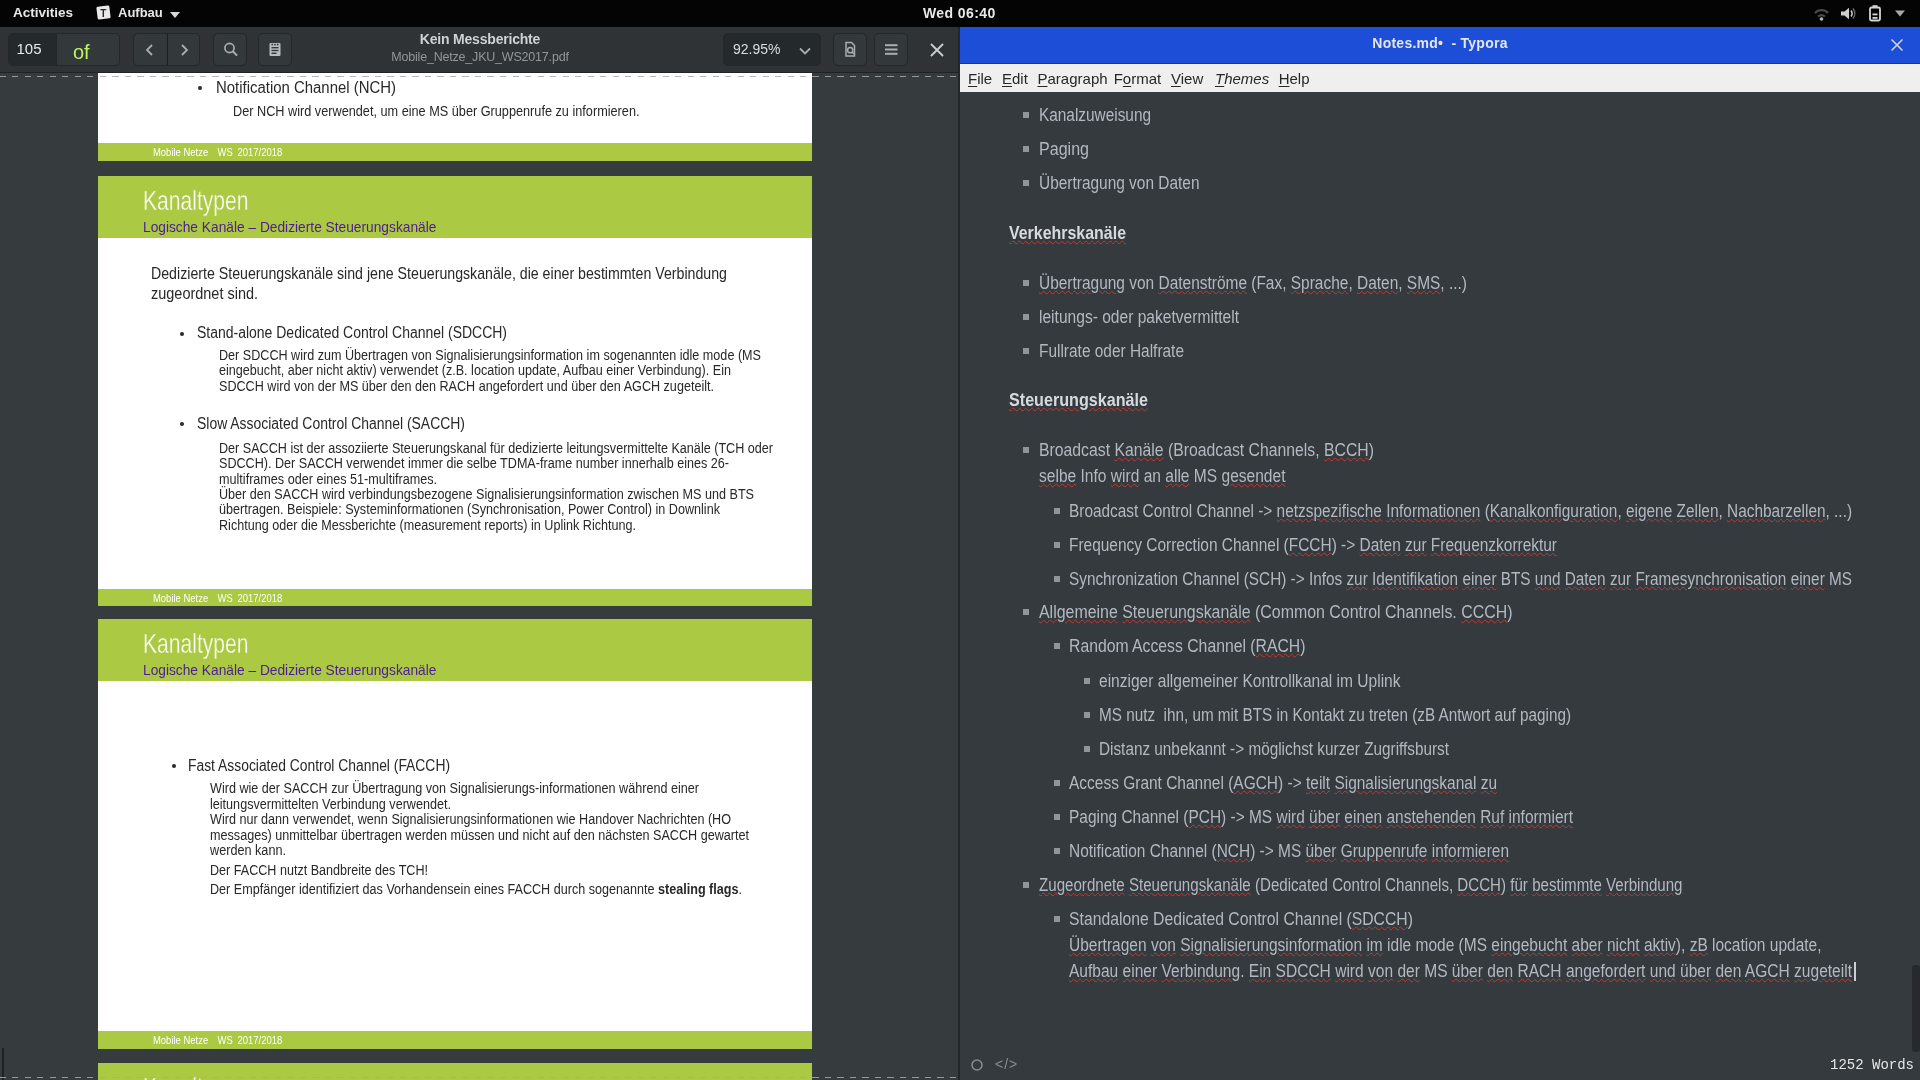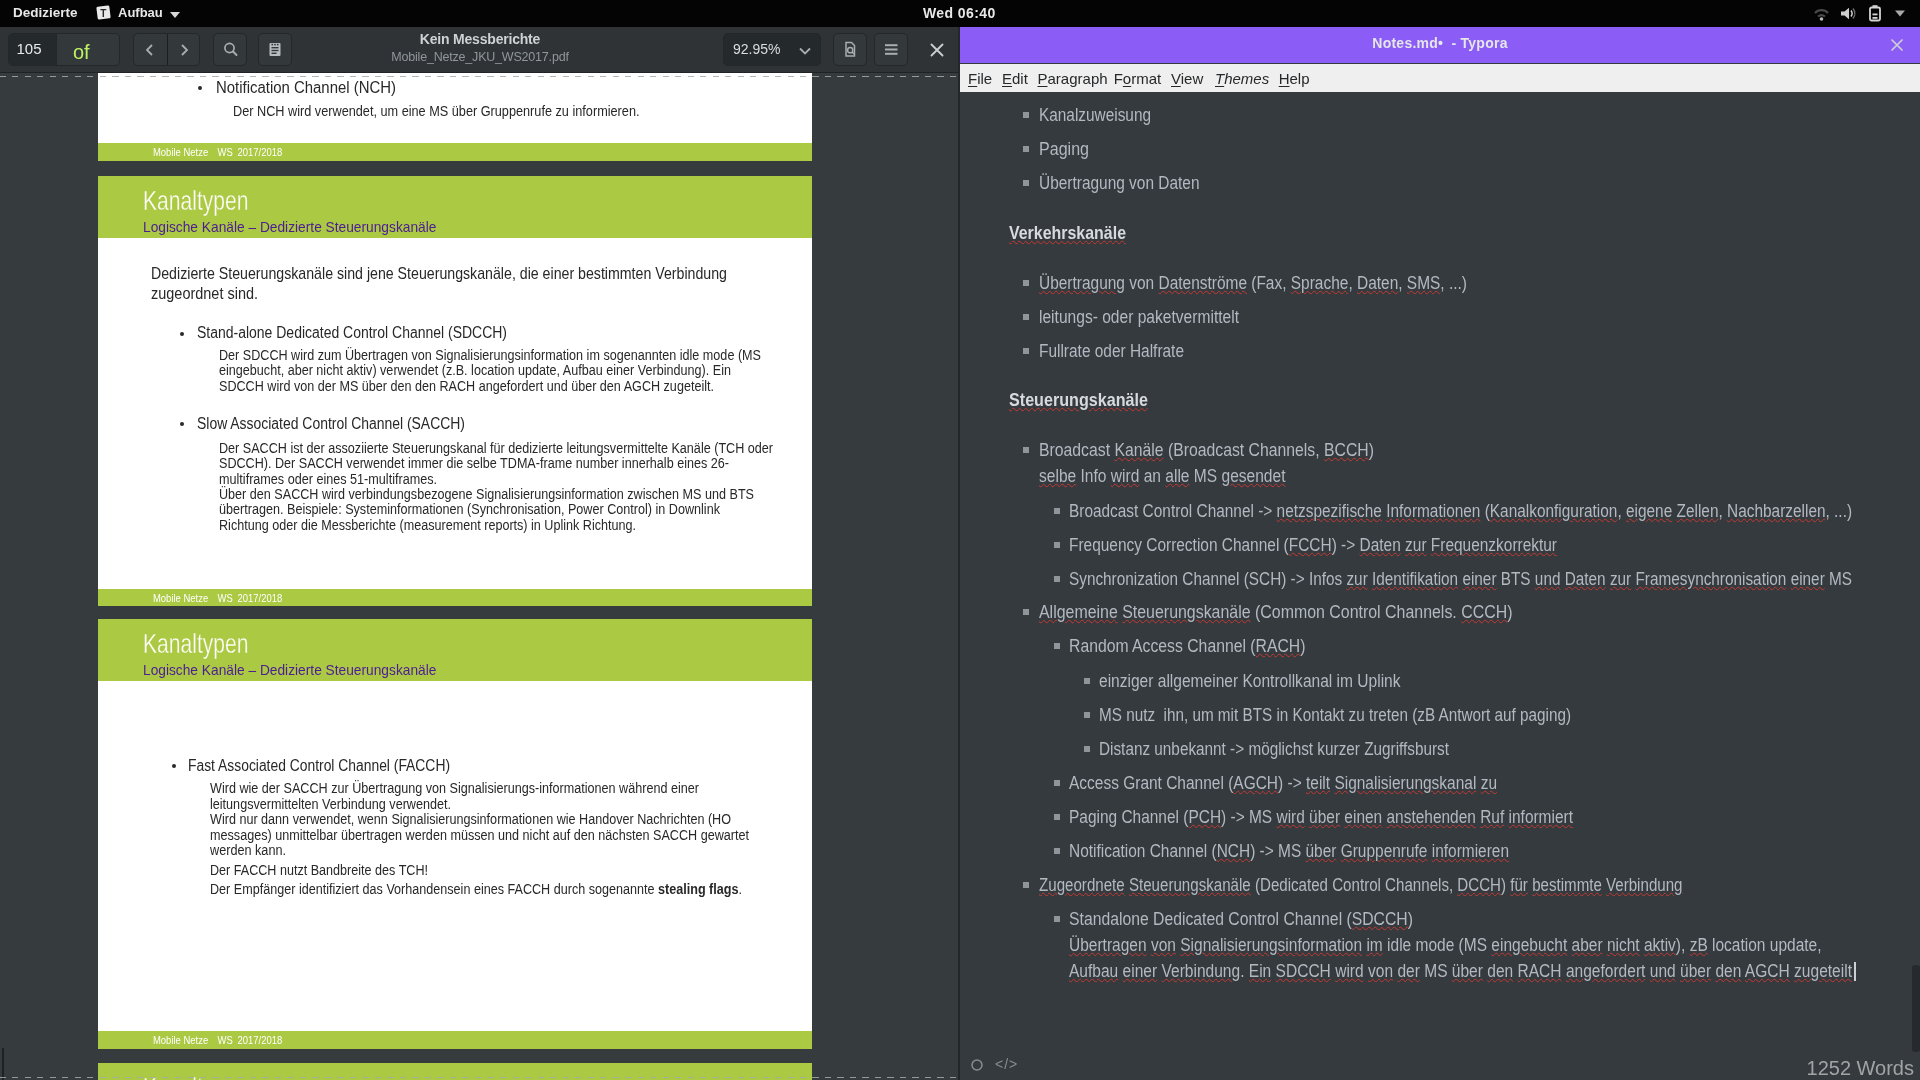--- a/index.html
+++ b/index.html
@@ -29,36 +29,36 @@
   .ssub   { position:absolute; left:45px; top:42px; font-size:15px; color:#4c1d95; }
   .sx { display:inline-block; transform-origin:0 0; white-space:pre; }
   .sline { position:absolute; color:#282828; white-space:pre; transform-origin:0 50%; }
   .dot { position:absolute; width:4px; height:4px; border-radius:50%; background:#2a2a2a; }
 
   
   .dashh { position:absolute; left:0; width:958px; height:1.6px; background:repeating-linear-gradient(90deg, rgba(165,170,170,0.85) 0 6px, rgba(0,0,0,0) 6px 12.5px); }
 
   
   #ty { position:absolute; left:960px; top:27px; width:960px; height:1053px; background:#353a3f; }
-  #tytitle { position:absolute; left:0; top:0; width:960px; height:36px; background:#8b5cf6; }
+  #tytitle { position:absolute; left:0; top:0; width:960px; height:36px; background:#1d4ed8; }
   #tytitle .t { position:absolute; left:0; top:8px; width:960px; text-align:center; color:#e4e6e8; font-size:14px; letter-spacing:0.25px; font-weight:700; }
   #tymenu { position:absolute; left:0; top:37px; width:960px; height:28px; background:#efefef; }
   #tymenu span { position:absolute; top:6px; font-size:15px; color:#26282a; }
   #tymenu u { text-decoration:underline; text-underline-offset:2px; }
   .ln { position:absolute; font-size:17.5px; line-height:26px; color:#b3b9c0; white-space:pre; transform-origin:0 50%; }
   .hd { position:absolute; font-size:18.5px; line-height:26px; font-weight:700; color:#d6dade; white-space:pre; transform-origin:0 50%; }
   .sp { text-decoration:underline; text-decoration-style:wavy; text-decoration-color:#c63a31; text-decoration-thickness:1px; text-underline-offset:1px; }
   .bu { position:absolute; width:6px; height:6px; background:#8e959b; }
   #tystatus { position:absolute; left:0; top:1026px; width:960px; height:27px; }
 </style>
 </head>
 <body>
 
 <div id="topbar">
-  <span class="t" style="left:13px; font-size:13.5px;">Dedizierte</span>
+  <span class="t" style="left:13px; font-size:13.5px;">Activities</span>
   <svg width="18" height="18" style="position:absolute; left:95px; top:4px;">
     <rect x="2" y="2" width="13" height="13" rx="1.5" fill="#e9e9e9" transform="rotate(-7 8.5 8.5)"></rect>
     <text x="8.2" y="12.8" font-size="10" font-weight="bold" fill="#2a2a2a" text-anchor="middle" font-family="Liberation Sans">T</text>
   </svg>
   <span class="t" style="left:118px; font-size:13px;">Aufbau</span>
   <svg width="10" height="8" style="position:absolute; left:170px; top:11px;">
       <path d="M0 1 L5 7 L10 1 Z" fill="#d8d8d8"></path>
     </svg>
   <span class="t" style="left:923px; font-size:14px; letter-spacing:0.4px;">Wed 06:40</span>
   <svg width="17" height="14" style="position:absolute; left:1813px; top:7px;">
@@ -275,16 +275,16 @@
     <div class="ln" style="left: 108.5px; top: 878.5px; transform: scaleX(0.8998);">Standalone Dedicated Control Channel (<span class="sp">SDCCH</span>)</div>
     <div class="ln" style="left: 108.5px; top: 904.5px; transform: scaleX(0.886);"><span class="sp">Übertragen</span> <span class="sp">von</span> <span class="sp">Signalisierungsinformation</span> <span class="sp">im</span> idle mode (MS <span class="sp">eingebucht</span> <span class="sp">aber</span> <span class="sp">nicht</span> <span class="sp">aktiv</span>), <span class="sp">zB</span> location update,</div>
     <div class="ln" style="left: 108.5px; top: 930.5px; transform: scaleX(0.8881);"><span class="sp">Aufbau</span> <span class="sp">einer</span> <span class="sp">Verbindung</span>. <span class="sp">Ein</span> <span class="sp">SDCCH</span> <span class="sp">wird</span> <span class="sp">von</span> <span class="sp">der</span> MS <span class="sp">über</span> <span class="sp">den</span> <span class="sp">RACH</span> <span class="sp">angefordert</span> <span class="sp">und</span> <span class="sp">über</span> <span class="sp">den</span> <span class="sp">AGCH</span> <span class="sp">zugeteilt</span></div>
     <div style="position:absolute; left:894px; top:935px; width:2px; height:19px; background:#ccd0d3;"></div>
   </div>
   <div id="tystatus">
     <svg width="22" height="22" style="position:absolute; left:6px; top:1px;">
         <circle cx="11" cy="11" r="5" fill="none" stroke="#878d92" stroke-width="1.5"></circle>
       </svg>
     <span style="position:absolute; left:35px; top:3px; font-size:14px; color:#878d92; letter-spacing:1px;">&lt;/&gt;</span>
-    <span style="position:absolute; right:6px; top:4px; font-size:20px; color:#a3a3a3;">1252 Words</span>
+    <span style="position:absolute; right:6px; top:4px; font-size:14px; color:#e5e5e5;font-family:Liberation Mono, monospace;">1252 Words</span>
   </div>
   <div style="position:absolute; left:952px; top:938px; width:8px; height:87px; background:#26292d; border-radius:3px;"></div>
 </div>
 
 </body></html>

